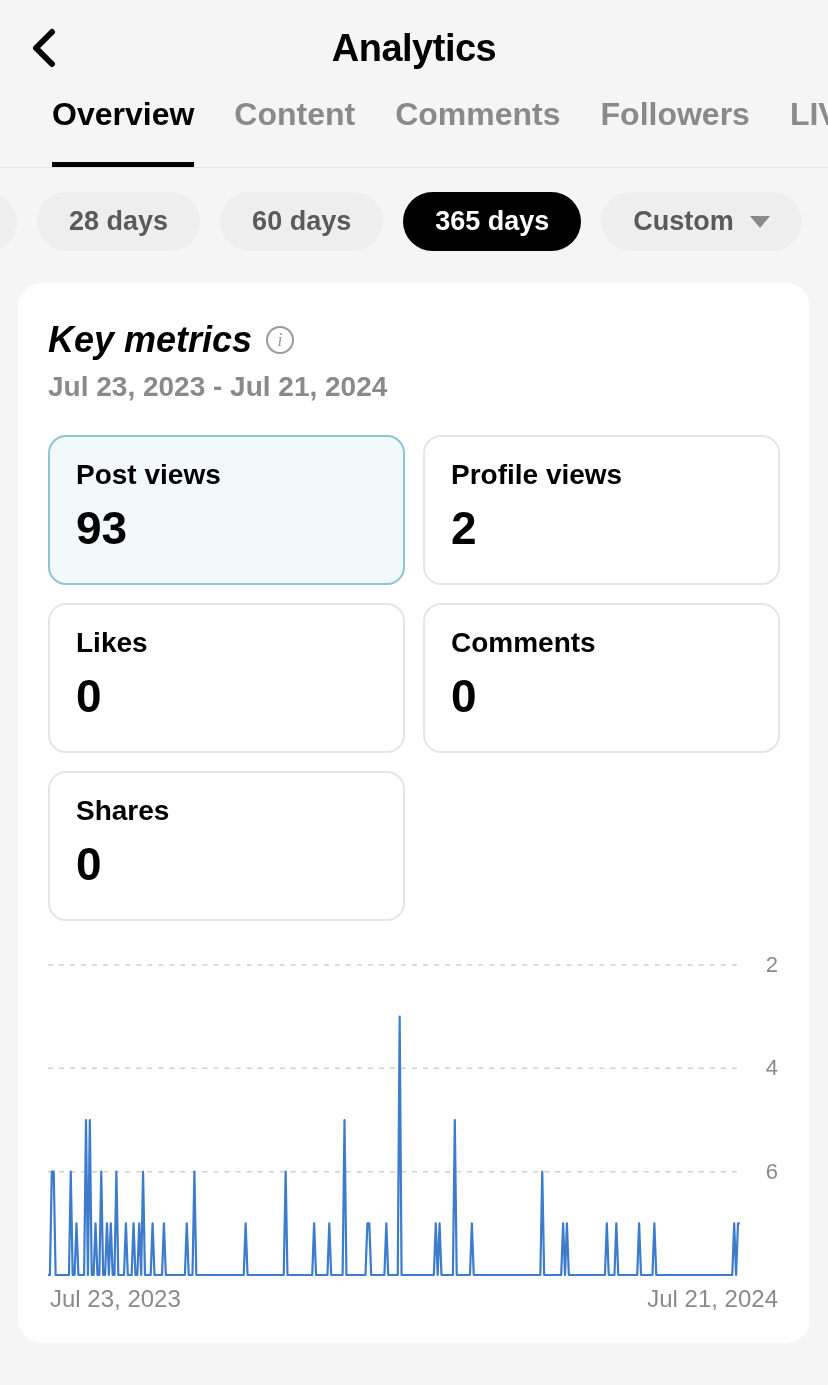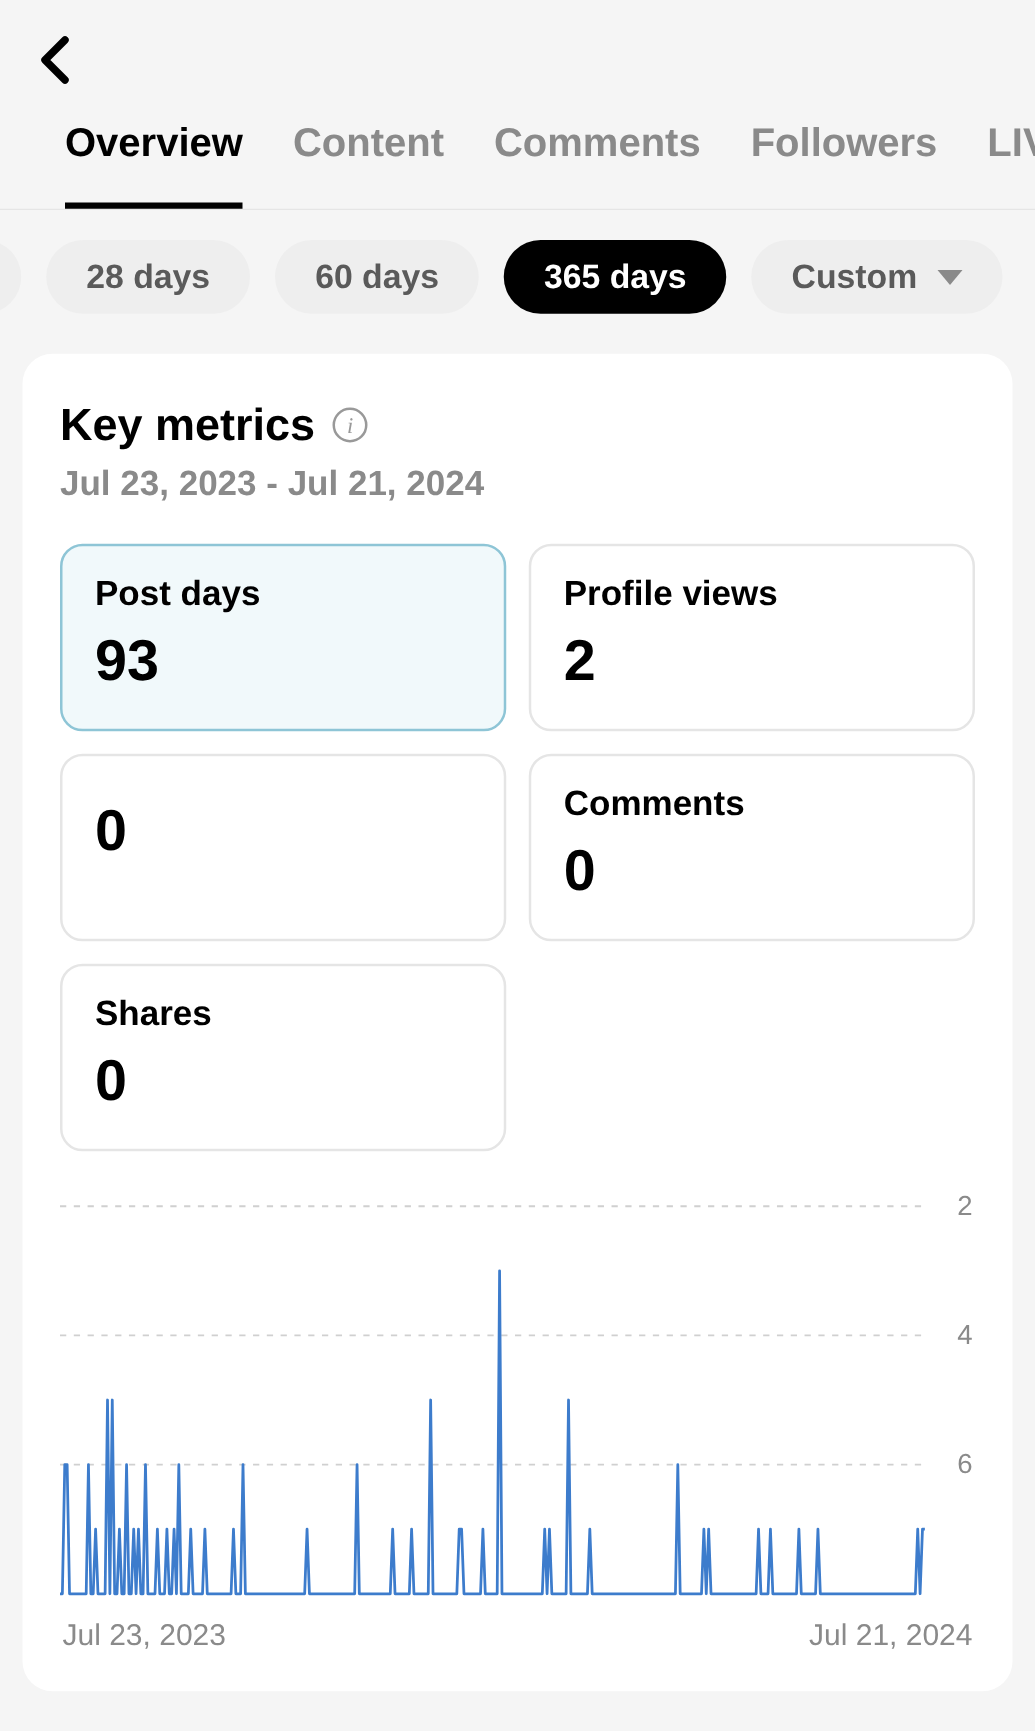--- a/index.html
+++ b/index.html
@@ -97,20 +97,21 @@
     padding: 36px 30px 30px 30px;
   }
   .card-title-row {
     display: flex;
     align-items: center;
     gap: 14px;
   }
   .card-title {
     font-size: 36px;
     font-weight: 800;
+    font-style: italic;
   }
   .info-icon {
     width: 28px; height: 28px;
     border: 2px solid #999;
     border-radius: 50%;
     display: flex; align-items: center; justify-content: center;
     font-size: 18px; color: #999;
     font-family: Georgia, serif;
     font-style: italic;
   }
@@ -153,37 +154,37 @@
   }
   .chart-svg {
     width: 100%;
     height: 330px;
     display: block;
   }
   .chart-xlabels {
     display: flex;
     justify-content: space-between;
     padding: 0 2px;
-    margin-top: 10px;
   }
   .chart-xlabel {
     font-size: 24px;
     color: #8a8a8a;
     font-weight: 500;
   }
 </style>
 </head>
 <body>
 
 <div class="header">
   <div class="back-btn">
     <svg width="28" height="40" viewBox="0 0 28 40">
       <polyline points="22,4 6,20 22,36" fill="none" stroke="#000" stroke-width="6" stroke-linecap="round" stroke-linejoin="round"></polyline>
     </svg>
   </div>
+  <div class="header-title">Analytics</div>
 </div>
 
 <div class="tabs">
   <div class="tab active">Overview</div>
   <div class="tab">Content</div>
   <div class="tab">Comments</div>
   <div class="tab">Followers</div>
   <div class="tab">LIVE</div>
 </div>
 
@@ -200,28 +201,29 @@
 
 <div class="card">
   <div class="card-title-row">
     <div class="card-title">Key metrics</div>
     <div class="info-icon">i</div>
   </div>
   <div class="date-range">Jul 23, 2023 - Jul 21, 2024</div>
 
   <div class="metrics-grid">
     <div class="metric selected">
-      <div class="metric-label">Post days</div>
+      <div class="metric-label">Post views</div>
       <div class="metric-value">93</div>
     </div>
     <div class="metric">
       <div class="metric-label">Profile views</div>
       <div class="metric-value">2</div>
     </div>
     <div class="metric">
+      <div class="metric-label">Likes</div>
       <div class="metric-value">0</div>
     </div>
     <div class="metric">
       <div class="metric-label">Comments</div>
       <div class="metric-value">0</div>
     </div>
     <div class="metric">
       <div class="metric-label">Shares</div>
       <div class="metric-value">0</div>
     </div>

